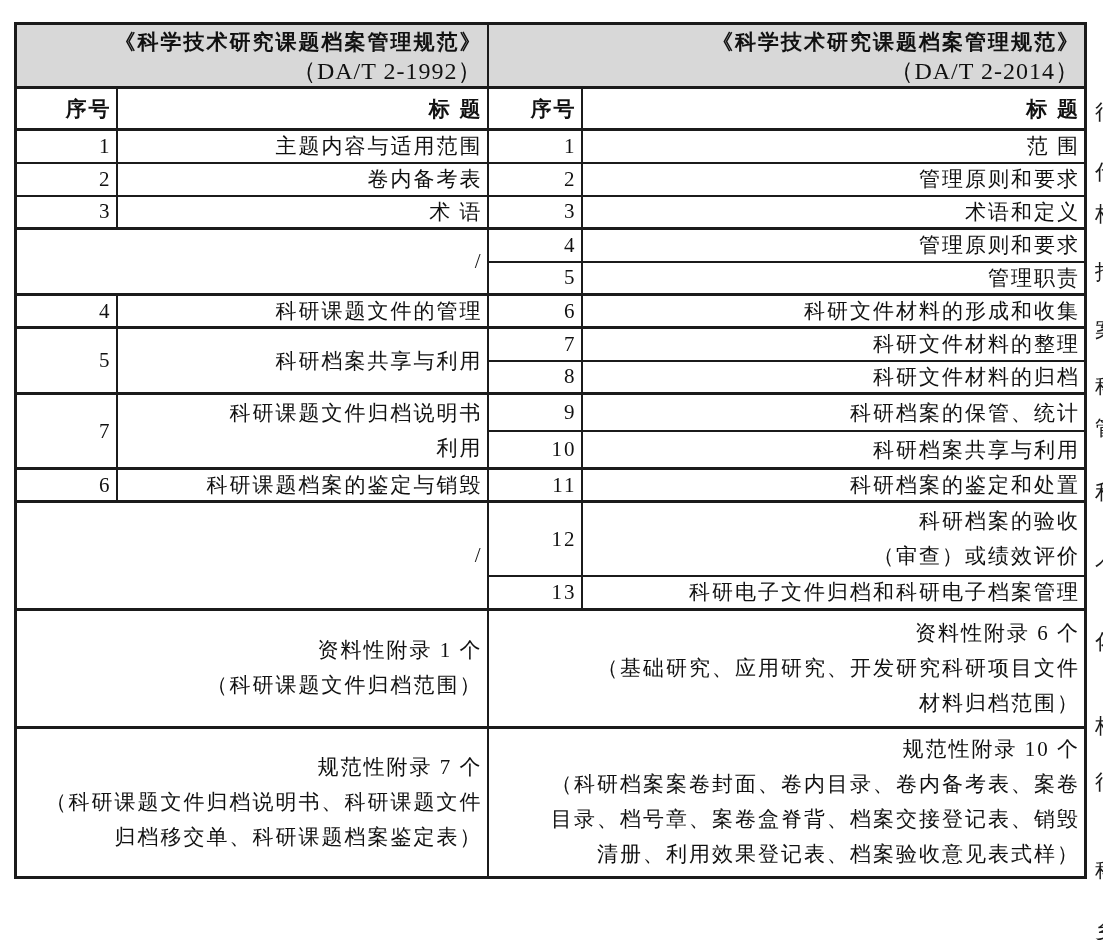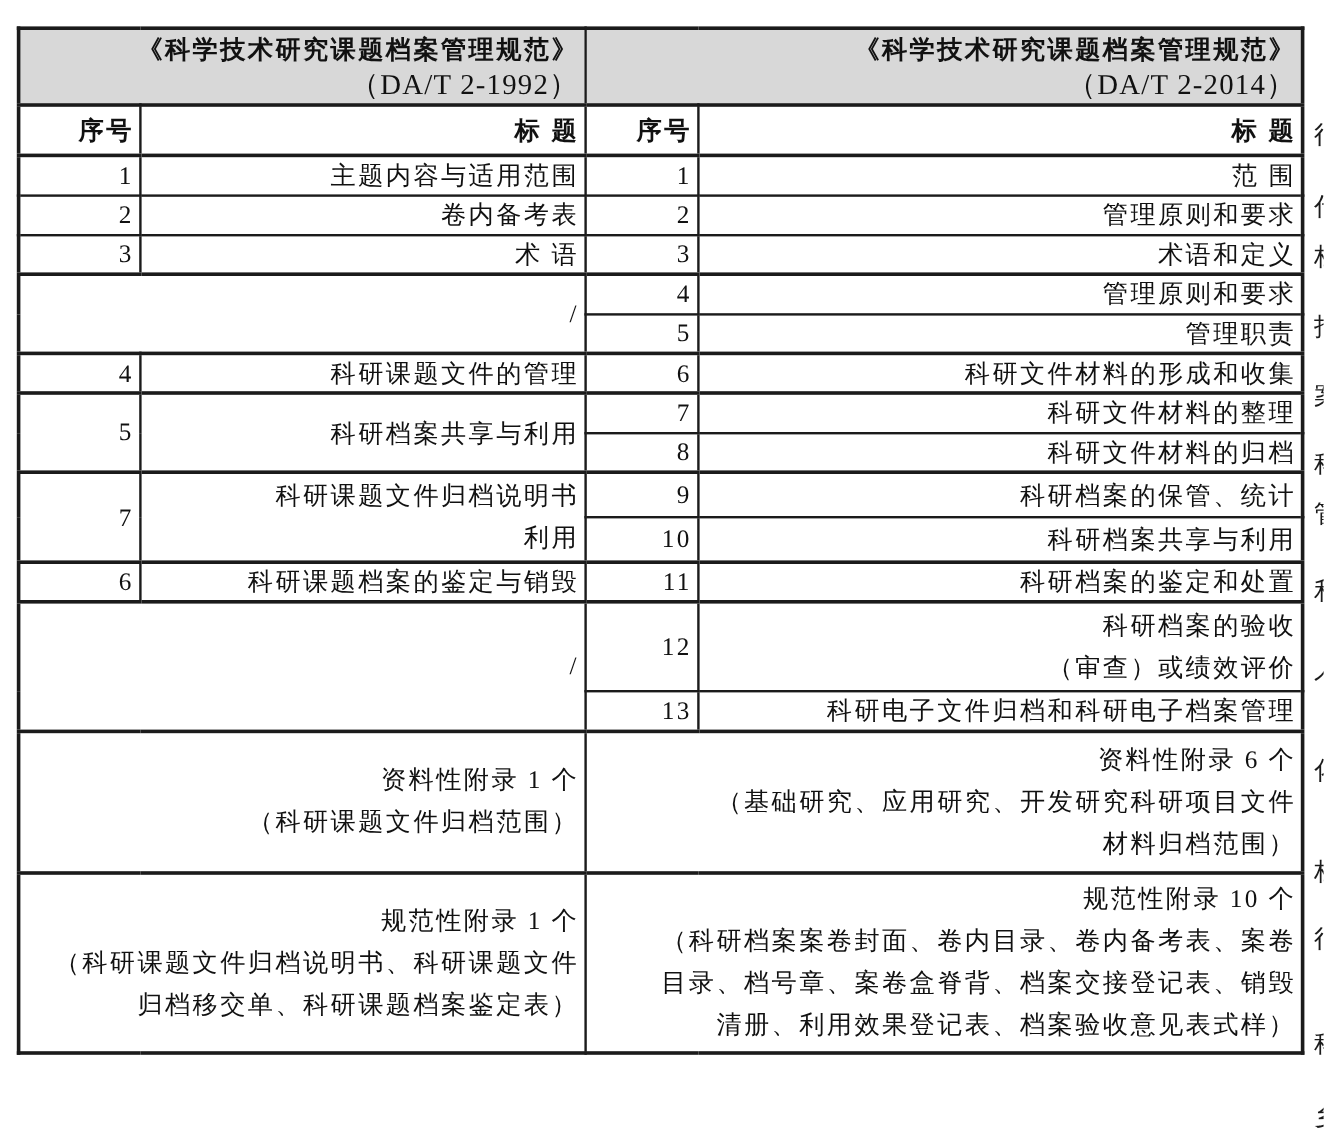--- a/index.html
+++ b/index.html
@@ -156,21 +156,21 @@
 
   <tr style="height:118px">
     <td colspan="2" class="tt ml thick-b">资料性附录 1 个
 （科研课题文件归档范围）</td>
     <td colspan="2" class="tt ml thick-b">资料性附录 6 个
 （基础研究、应用研究、开发研究科研项目文件
 材料归档范围）</td>
   </tr>
 
   <tr style="height:150px">
-    <td colspan="2" class="tt ml">规范性附录 1 个
+    <td colspan="2" class="tt ml">规范性附录 7 个
 （科研课题文件归档说明书、科研课题文件
 归档移交单、科研课题档案鉴定表）</td>
     <td colspan="2" class="tt ml">规范性附录 10 个
 （科研档案案卷封面、卷内目录、卷内备考表、案卷
 目录、档号章、案卷盒脊背、档案交接登记表、销毁
 清册、利用效果登记表、档案验收意见表式样）</td>
   </tr>
 </tbody>
   </table>
 

